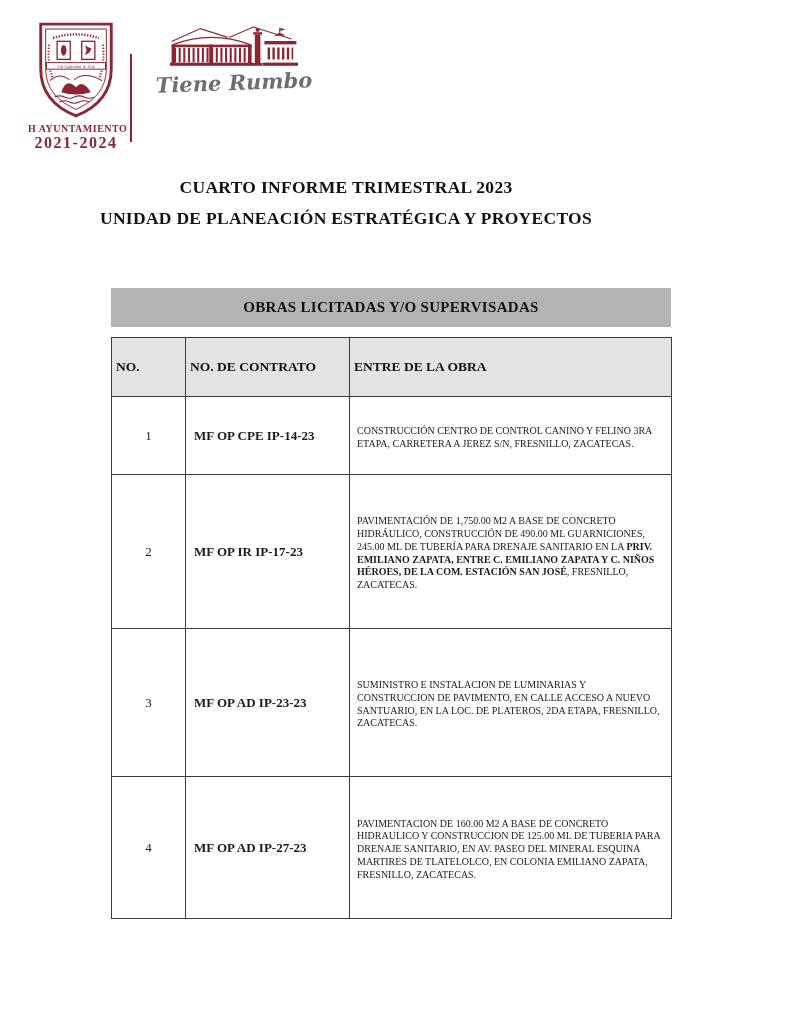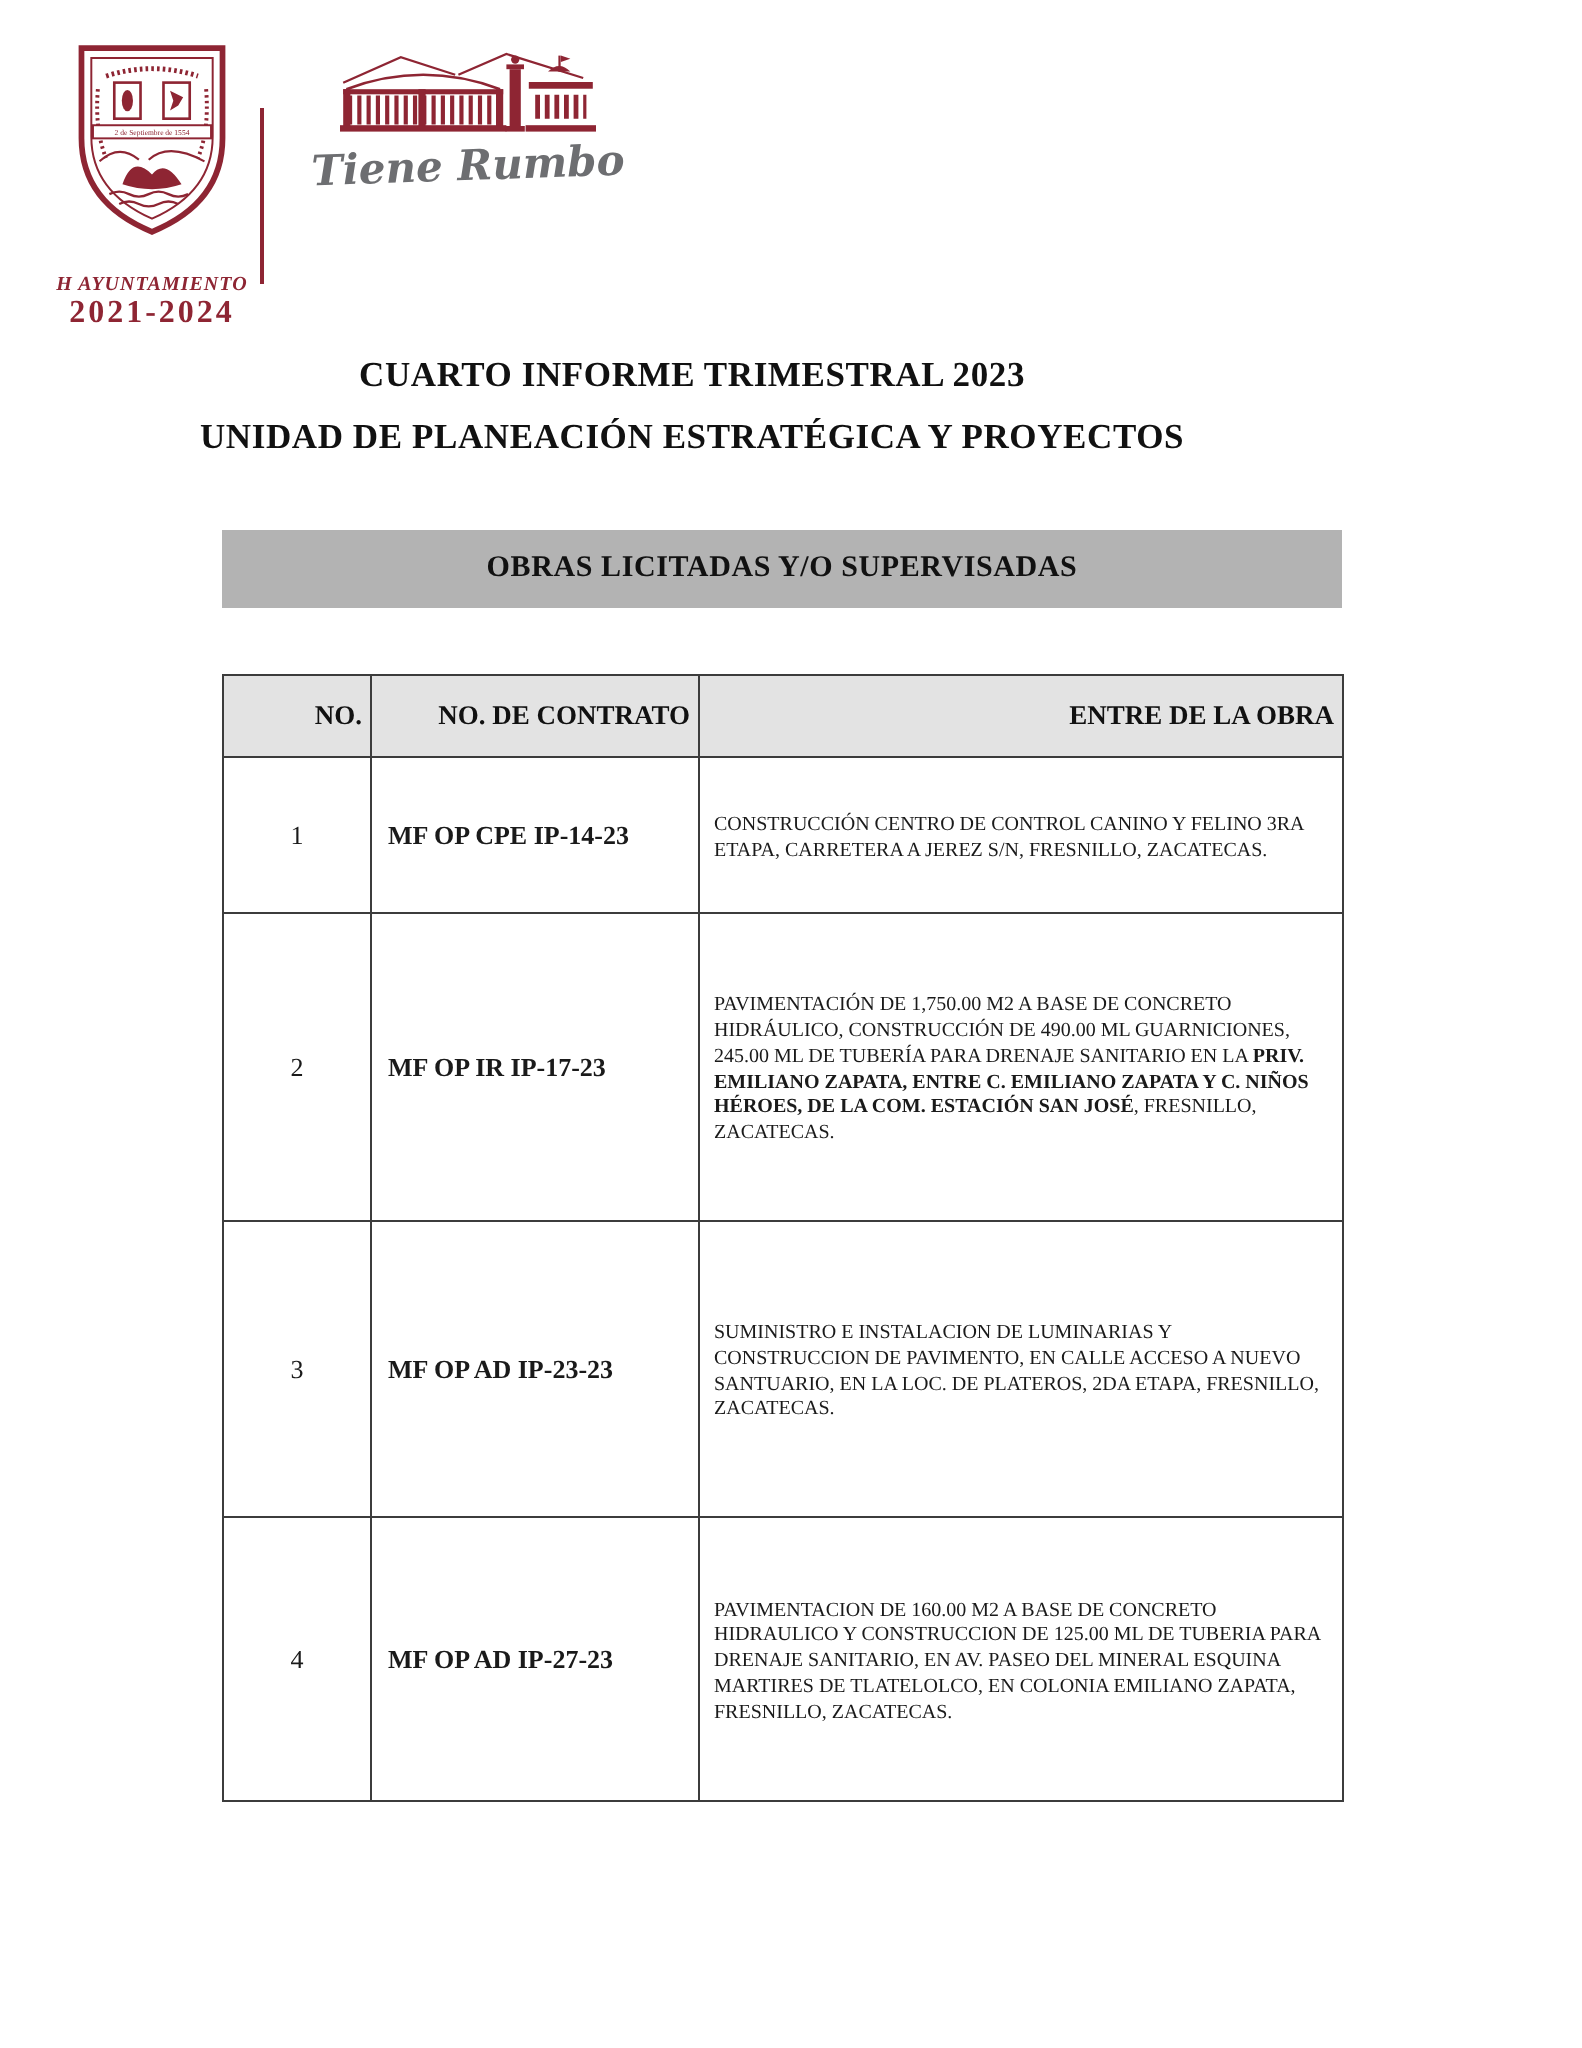--- a/index.html
+++ b/index.html
@@ -12,46 +12,46 @@
     font-family: "Liberation Serif", serif;
     color: #1a1a1a;
     overflow: hidden;
     margin: 0 auto;
   }
 
   
   .masthead { position: absolute; top: 18px; left: 28px; display: flex; align-items: flex-start; }
   .crest { width: 96px; text-align: center; }
   .crest svg { width: 82px; height: 104px; display: block; margin: 0 auto; }
-  .crest-caption-1 { font-size: 10px; font-weight: bold; color: #8e2533; letter-spacing: 0.5px; margin-top: 15px; white-space: nowrap; font-style: italic; }
+  .crest-caption-1 { font-size: 10px; font-weight: bold; color: #8e2533; letter-spacing: 0.5px; margin-top: 1px; white-space: nowrap; }
   .crest-caption-2 { font-size: 16px; font-weight: bold; color: #8e2533; letter-spacing: 1.5px; }
   .vdivider { width: 2px; height: 88px; background: #8e2533; margin: 36px 12px 0 6px; }
   .brand { width: 180px; text-align: center; padding-top: 4px; }
   .brand svg.bridge { width: 128px; height: 50px; display: block; margin: 0 auto; }
   .wordmark { color: #8e2533; line-height: 1; font-size: 25px; letter-spacing: 2px; margin-top: -3px; white-space: nowrap; }
   .wordmark .cap { font-size: 38px; }
   .tagline { font-family: "DejaVu Serif", serif; font-style: italic; font-weight: bold; color: #6d6e71; font-size: 21px; margin-top: -2px; transform: rotate(-2deg); }
 
   
   .title1, .title2 { position: absolute; left: 0; width: 692px; text-align: center; font-weight: bold; font-size: 17.5px; letter-spacing: 0.3px; color: #111; }
   .title1 { top: 177px; }
   .title2 { top: 208px; }
 
   
   .section-banner {
-    position: absolute; top: 265px; left: 111px; width: 560px; height: 39px;
+    position: absolute; top: 288px; left: 111px; width: 560px; height: 39px;
     background: #b3b3b3; display: flex; align-items: center; justify-content: center;
     font-weight: bold; font-size: 15px; letter-spacing: 0.3px; color: #111;
   }
 
   
   table.obras { position: absolute; top: 337px; left: 111px; width: 560px; border-collapse: collapse; table-layout: fixed; }
   .c-no { width: 74px; } .c-contrato { width: 164px; } .c-obra { width: 322px; }
   table.obras th, table.obras td { border: 1px solid #3c3c3c; }
-  table.obras thead th { background: #e3e3e3; height: 41px; font-size: 13.5px; font-weight: bold; text-align: right; vertical-align: middle; padding: 2px 4px; color: #111; }
+  table.obras thead th { background: #e3e3e3; height: 59px; font-size: 13.5px; font-weight: bold; text-align: left; vertical-align: middle; padding: 2px 4px; color: #111; }
   td.cell-no { text-align: center; vertical-align: middle; font-size: 13px; }
   td.cell-contrato { font-weight: bold; font-size: 13px; vertical-align: middle; padding: 4px 21px 4px 8px; }
   td.cell-obra { font-size: 10px; line-height: 1.27; vertical-align: middle; padding: 10px 10px 6px 7px; font-family: Liberation Serif, serif; }
   tbody tr:nth-child(1) td { height: 78px; }
   tbody tr:nth-child(2) td { height: 154px; }
   tbody tr:nth-child(3) td { height: 148px; }
   tbody tr:nth-child(4) td { height: 142px; }
   .seg-bold { font-weight: bold; }
 </style>
 </head>

